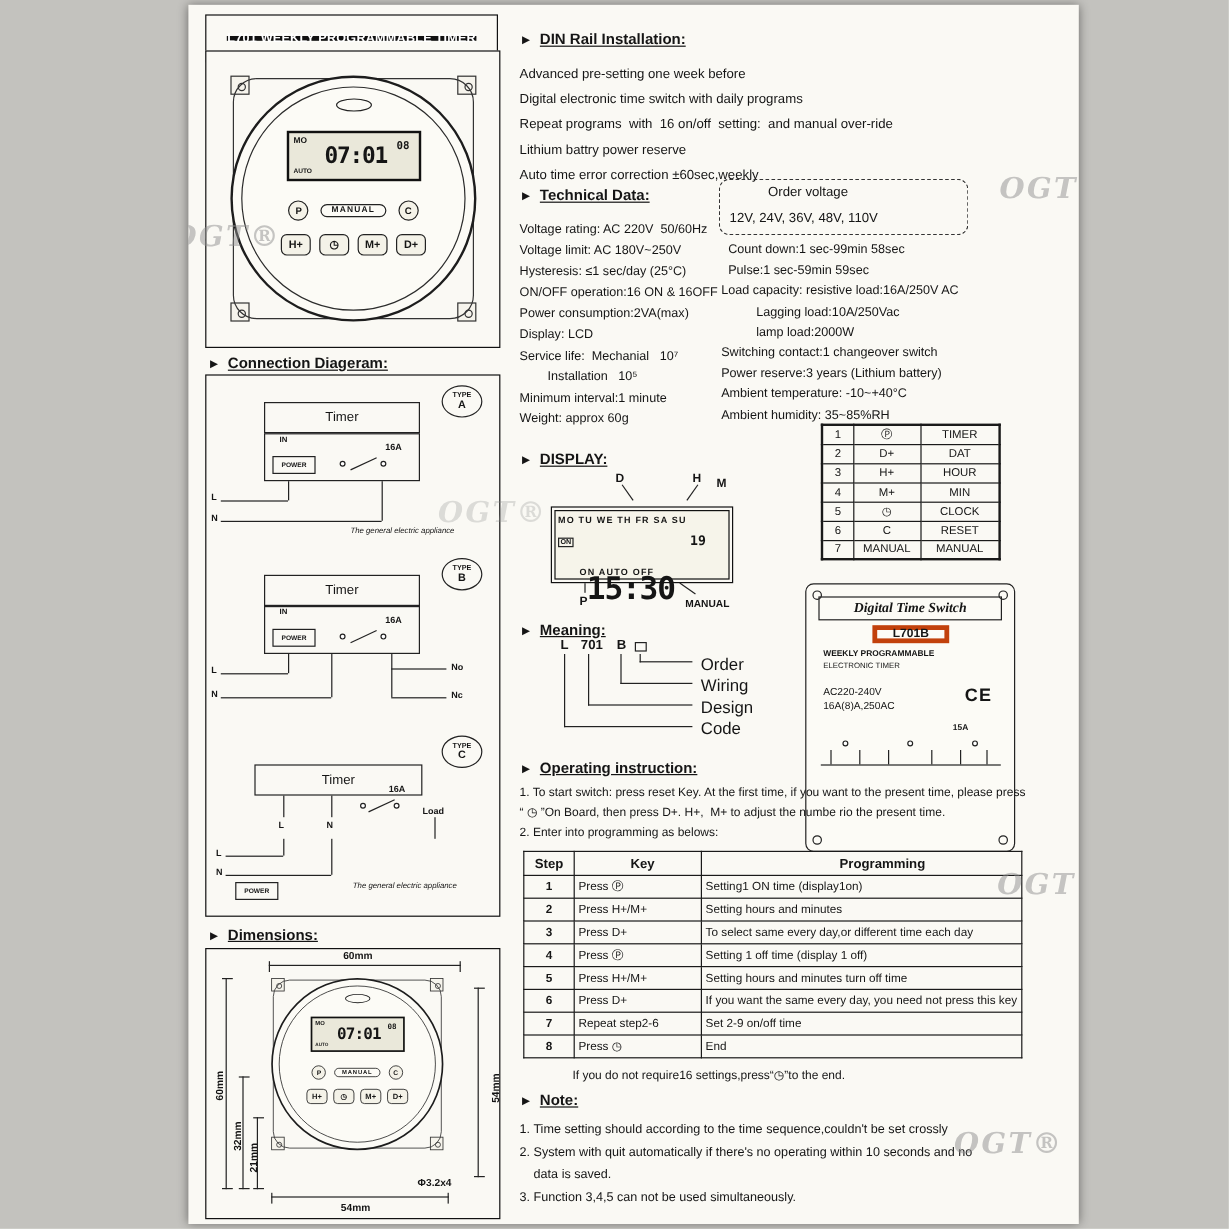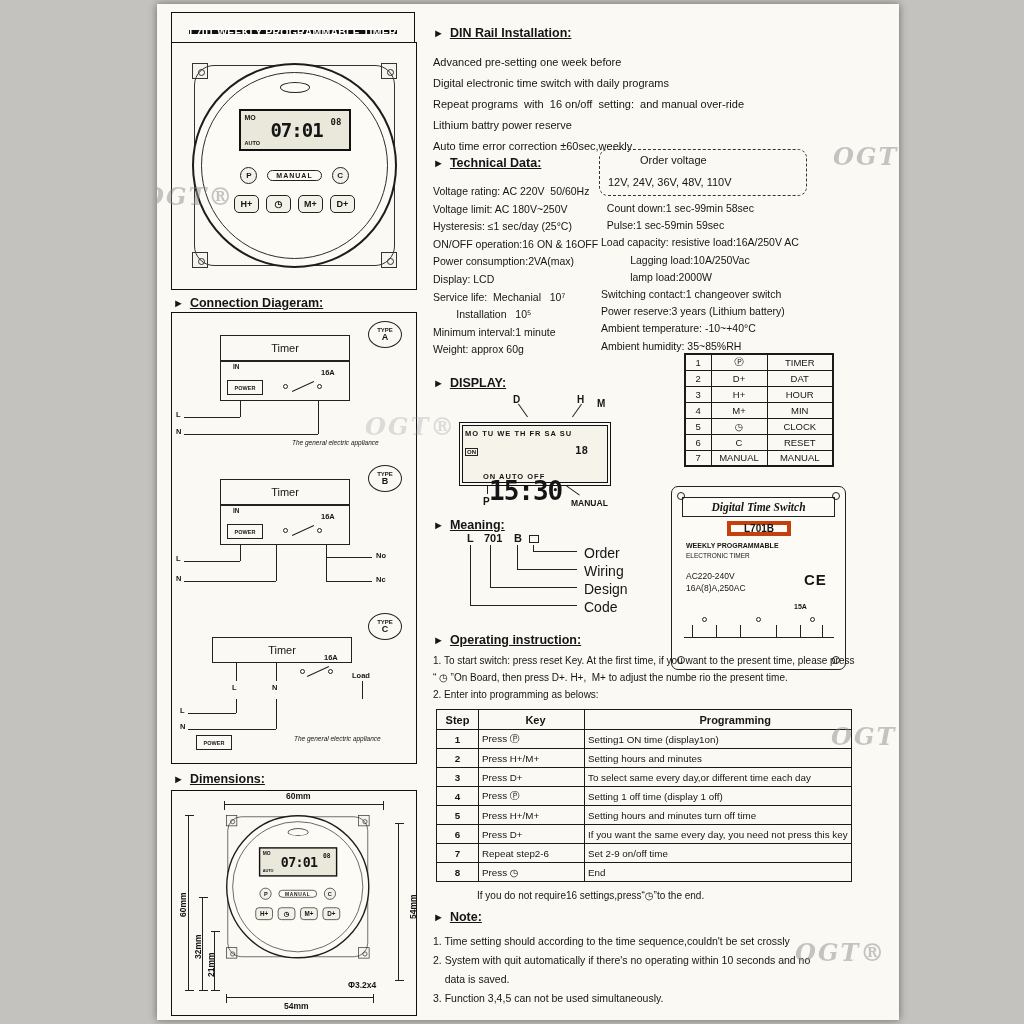--- a/index.html
+++ b/index.html
@@ -97,21 +97,21 @@
   .disp-time { position:absolute; left:26px; top:12px; font:bold 26px "DejaVu Sans Mono",monospace; letter-spacing:-1px;margin-top:38px; }
   .disp-sec { position:absolute; left:112px; top:18px; font:bold 11px "DejaVu Sans Mono",monospace; }
   .disp-status { position:absolute; left:20px; top:46px; font-size:7.5px; font-weight:bold; letter-spacing:1px; }
   
   .meaning { position:absolute; left:300px; top:528px; width:180px; height:92px; font-size:11px; }
   .mean-part { position:absolute; font-weight:bold; }
   .mean-box { position:absolute; width:10px; height:8px; border:1.2px solid #222; }
   .mean-line { position:absolute; border-left:1px solid #222; border-bottom:1px solid #222; }
   .mean-lab { position:absolute; left:127px; font-size:14px; }
   
-  .plabel { position:absolute; left:514px; top:482px; width:175px; height:184px;
+  .plabel { position:absolute; left:514px; top:482px; width:175px; height:224px;
             border:1.8px solid #222; border-radius:7px; background:#fcfbf6; }
   .screw { position:absolute; width:8px; height:8px; border:1px solid #222; border-radius:50%; }
   .pl-title { position:absolute; left:10px; top:10px; width:153px; height:20px; border:1.2px solid #222;
               display:flex; align-items:center; justify-content:center;
               font:bold italic 11.5px "Liberation Serif",serif; }
   .pl-model { position:absolute; left:55px; top:34px; width:64px; height:15px; border:4px solid #c2410c;
               display:flex; align-items:center; justify-content:center; font-size:10px; font-weight:bold; }
   .pl-s1 { position:absolute; left:14px; top:55px; font-size:7px; font-weight:bold; }
   .pl-s2 { position:absolute; left:14px; top:65px; font-size:6.5px; }
   .pl-v  { position:absolute; left:14px; top:84px; font-size:8.5px; }
@@ -413,21 +413,21 @@
     <span class="ptr" style="left:64px; top:0;">D</span>
     <div class="ptr-line" style="left:66px; top:16px; transform:rotate(55deg);"></div>
     <span class="ptr" style="left:128px; top:0;">H</span>
     <div class="ptr-line" style="left:120px; top:16px; transform:rotate(125deg);"></div>
     <span class="ptr" style="left:148px; top:4px;">M</span>
     <div class="disp-lcd">
       <div class="in">
         <span class="disp-days">MO TU WE TH FR SA SU</span>
         <span class="disp-on">ON</span>
         <span class="disp-time">15:30</span>
-        <span class="disp-sec">18</span>
+        <span class="disp-sec">19</span>
         <span class="disp-status">ON AUTO OFF</span>
       </div>
     </div>
     <div class="vline" style="left:38px; top:92px; height:8px;"></div>
     <span class="ptr" style="left:34px; top:102px;">P</span>
     <div class="ptr-line" style="left:116px; top:96px; transform:rotate(35deg);"></div>
     <span class="ptr" style="left:122px; top:104px; font-size:8.5px;">MANUAL</span>
   </div>
 
   <div class="sec-head" style="left:276px; top:514px;">

